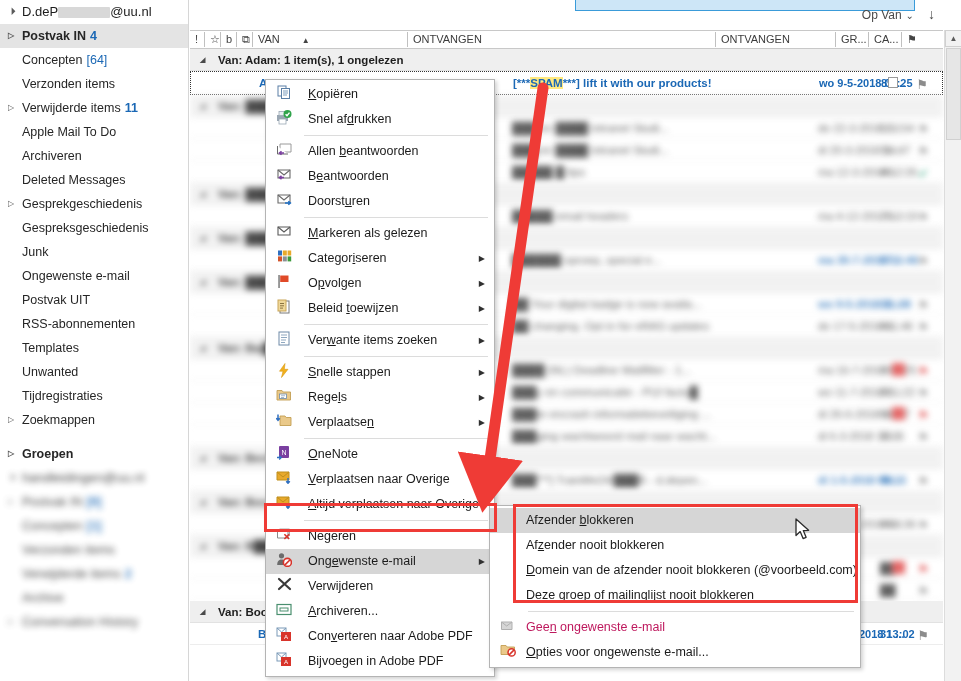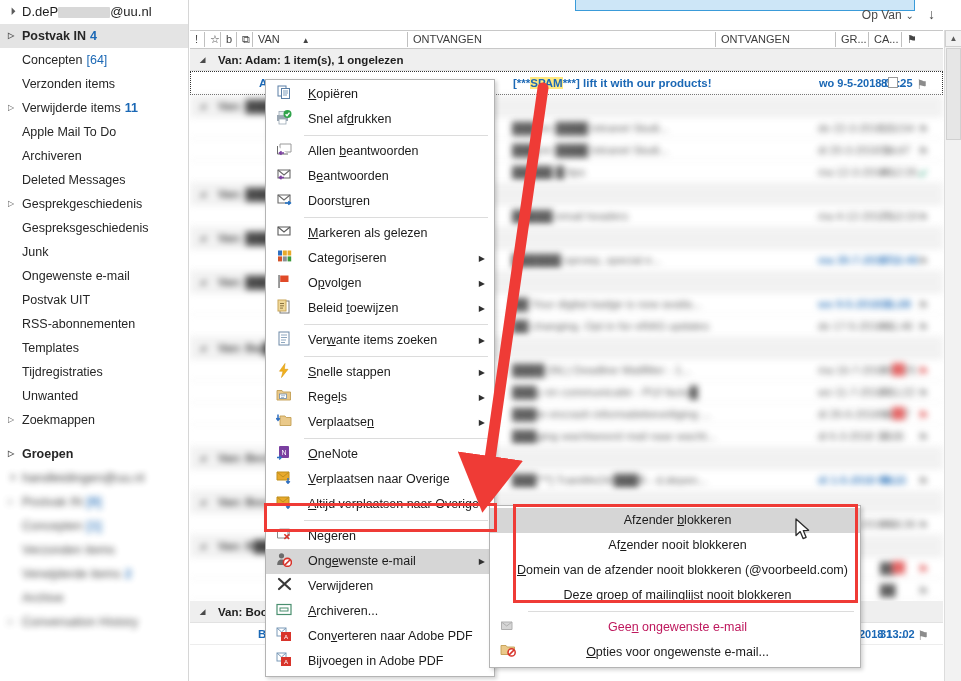--- a/index.html
+++ b/index.html
@@ -150,21 +150,21 @@
   .mi u { text-decoration: underline; }
   .msep { height: 1px; background: #dcdcdc; margin: 3px 6px 3px 38px; }
 
   
   #submenu {
     position: absolute; left: 489px; top: 505px; width: 372px;
     background: #ffffff; border: 1px solid #b4b4b4;
     box-shadow: 2px 2px 4px rgba(0,0,0,.18);
     padding: 2px 0; z-index: 45;
   }
-  #submenu .mi { padding-left: 27px; text-align: center; }
+  #submenu .mi { padding-left: 36px; }
   #submenu .mi.dis { color: #be185d; }
 
   
   .redbox { position: absolute; border: 3px solid #ef3b36; z-index: 60; pointer-events:none; }
   #redbox-parent { left: 264px; top: 503px; width: 233px; height: 29px; }
   #redbox-sub    { left: 513px; top: 504px; width: 345px; height: 99px; }
 
   
   #arrowsvg { position: absolute; left: 0; top: 0; width: 961px; height: 681px;
               z-index: 55; pointer-events: none; }
@@ -187,22 +187,22 @@
         <div class="nav-row"><span>Apple Mail To Do</span></div>
         <div class="nav-row"><span>Archiveren</span></div>
         <div class="nav-row"><span>Deleted Messages</span></div>
         <div class="nav-row"><span class="tri closed"></span><span>Gesprekgeschiedenis</span></div>
         <div class="nav-row"><span>Gespreksgeschiedenis</span></div>
         <div class="nav-row"><span>Junk</span></div>
         <div class="nav-row"><span>Ongewenste e-mail</span></div>
         <div class="nav-row"><span>Postvak UIT</span></div>
         <div class="nav-row"><span>RSS-abonnementen</span></div>
         <div class="nav-row"><span>Templates</span></div>
+        <div class="nav-row"><span>Unwanted</span></div>
         <div class="nav-row"><span>Tijdregistraties</span></div>
-        <div class="nav-row"><span>Unwanted</span></div>
         <div class="nav-row"><span class="tri closed"></span><span>Zoekmappen</span></div>
         <div class="sb-gap"></div>
         <div class="nav-row bold"><span class="tri closed"></span><span>Groepen</span></div>
         <div class="nav-row acct blurred"><span class="tri open"></span><span>handleidingen@uu.nl</span></div>
         <div class="nav-row blurred"><span class="tri closed"></span><span>Postvak IN</span><span class="count">[9]</span></div>
         <div class="nav-row blurred"><span>Concepten</span><span class="count">[1]</span></div>
         <div class="nav-row blurred"><span>Verzonden items</span></div>
         <div class="nav-row blurred"><span>Verwijderde items</span><span class="count">2</span></div>
         <div class="nav-row blurred"><span>Archive</span></div>
         <div class="nav-row blurred"><span class="tri closed"></span><span>Conversation History</span></div>

